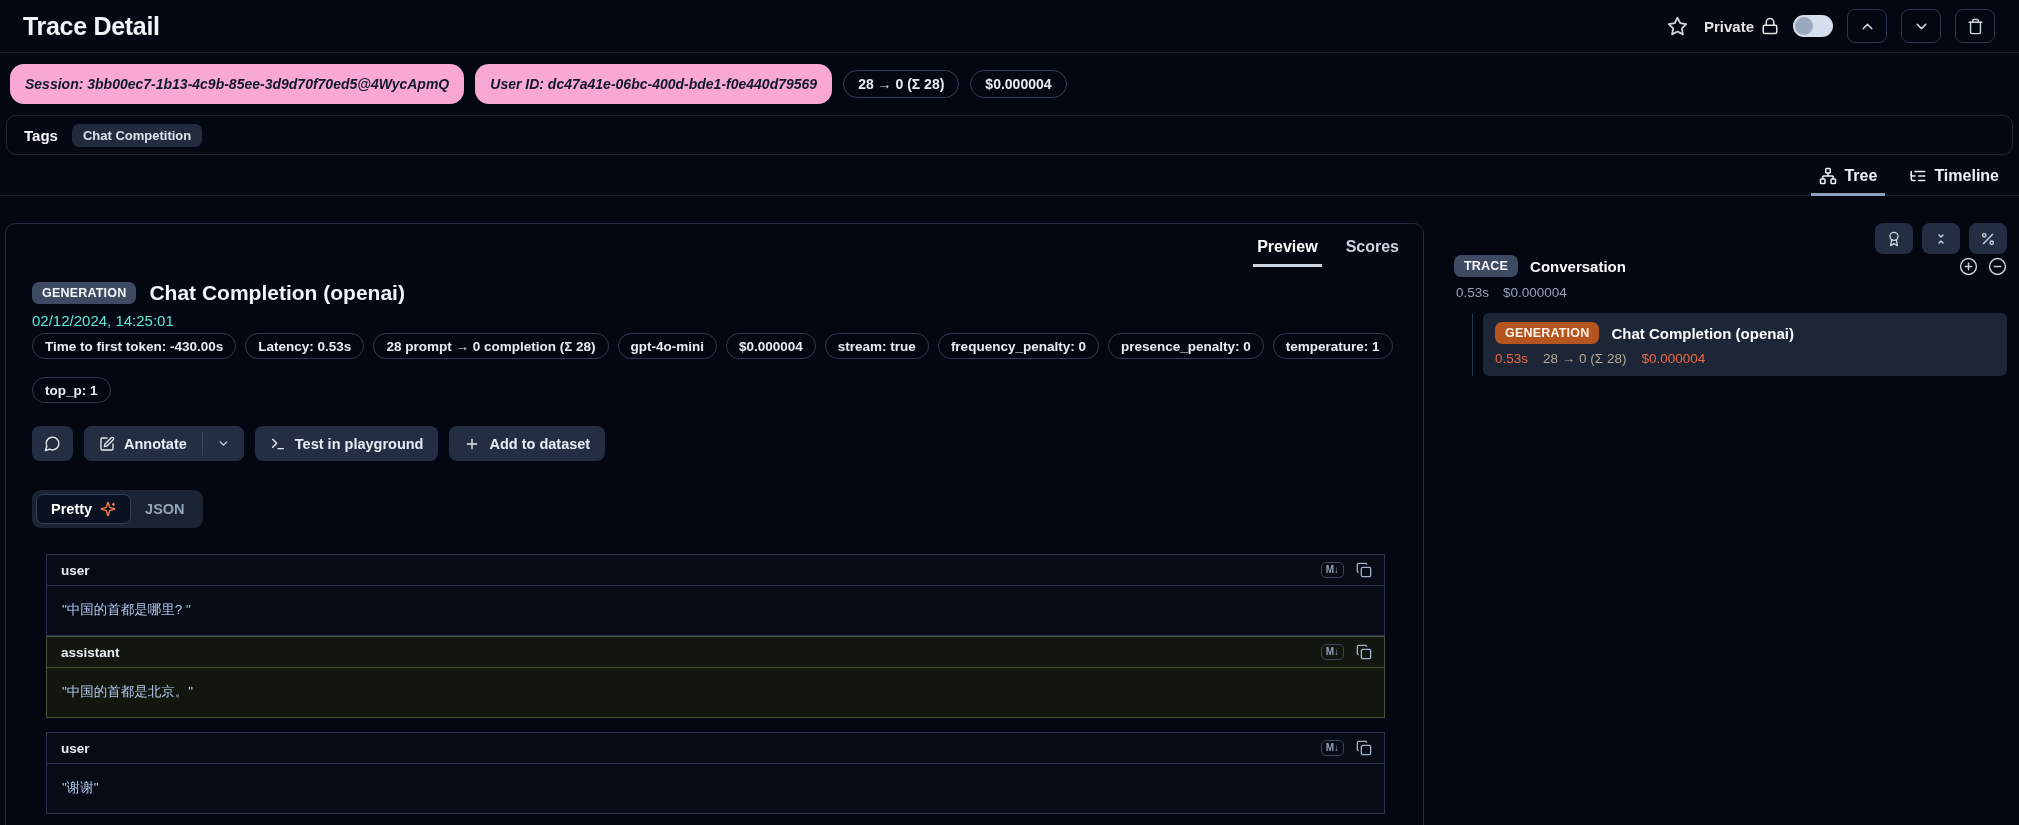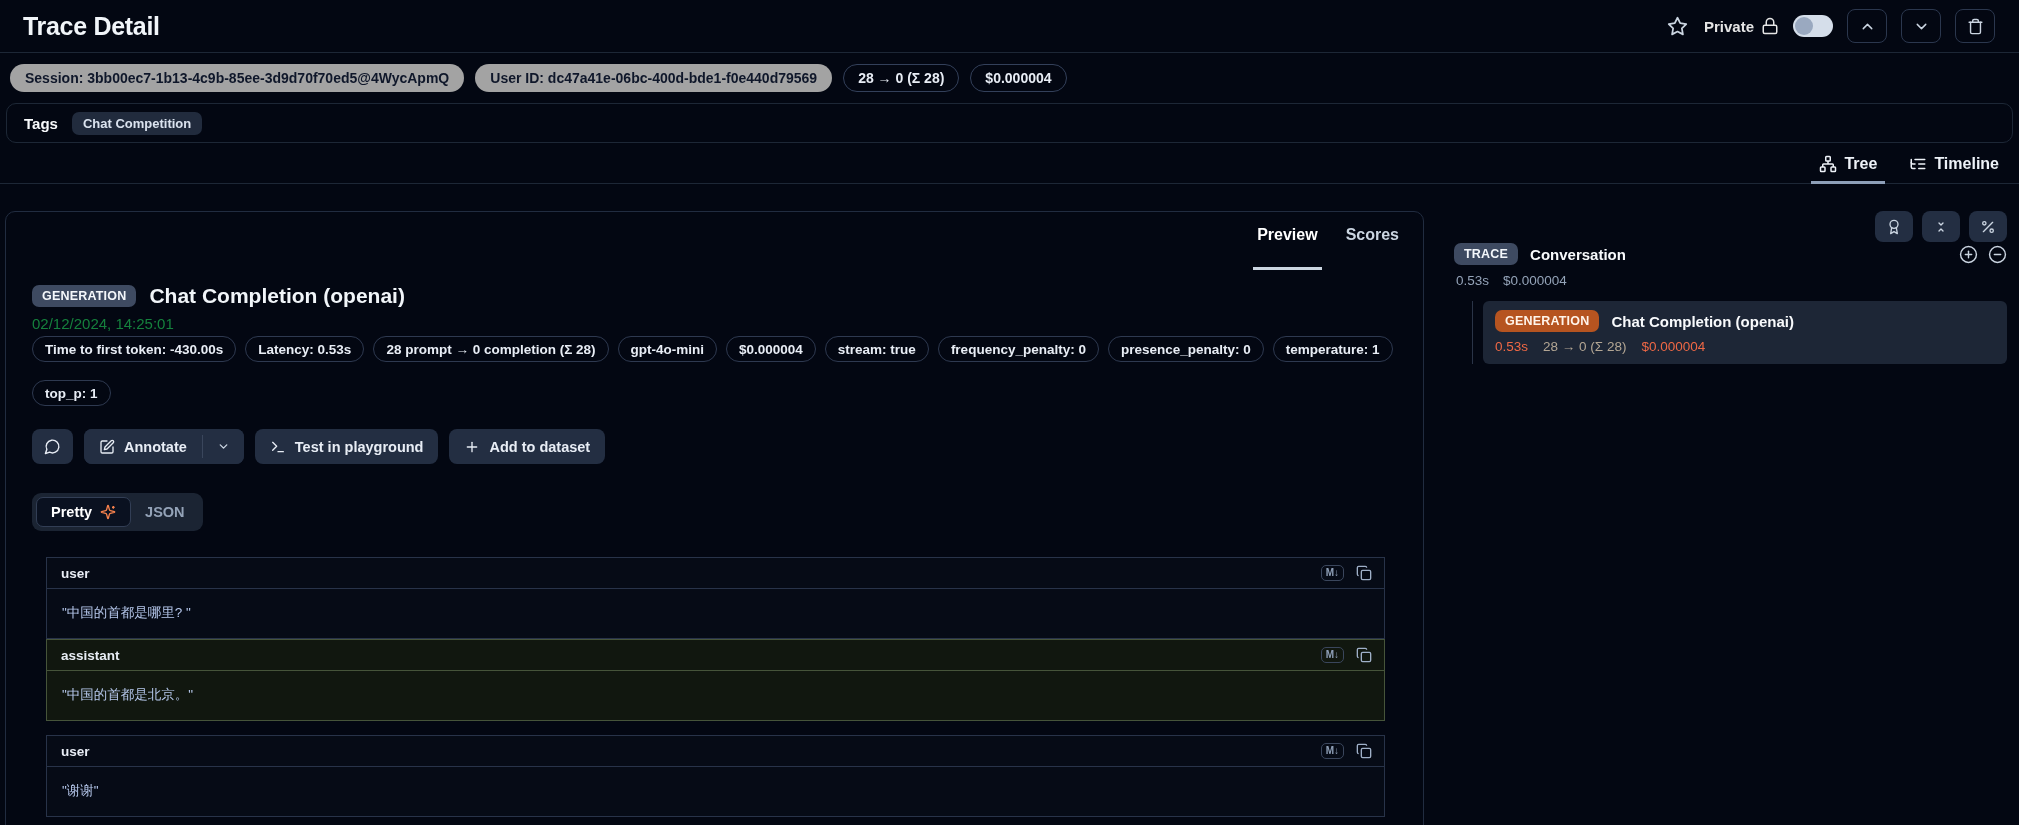--- a/index.html
+++ b/index.html
@@ -24,22 +24,22 @@
   .switch { width:40px; height:22px; border-radius:11px; background:#d5deea; position:relative; border:none; cursor:pointer; }
   .switch .knob { position:absolute; left:2px; top:2px; width:18px; height:18px; border-radius:50%; background:#9aa9c0; }
   .btn-outline {
     width:40px; height:34px; display:flex; align-items:center; justify-content:center;
     background:transparent; border:1px solid #2b374e; border-radius:8px; color:#cbd5e1; cursor:pointer;
   }
 
   
   .meta-row { display:flex; align-items:center; gap:11px; padding:11px 10px 9px 10px; }
   .badge-light {
-    background:#a3a3a3; color:#0f172a; font-weight:700; font-size:14px;
-    height:28px; display:inline-flex; align-items:center; padding:0 15px; border-radius:14px; cursor:pointer;
+    background:#f9a8d4; color:#0f172a; font-weight:700; font-size:14px;
+    height:40px; display:inline-flex; align-items:center; padding:0 15px; border-radius:14px; cursor:pointer;font-style:italic;
   }
   .badge-outline {
     background:transparent; color:#e8edf5; font-weight:700; font-size:14px;
     height:28px; display:inline-flex; align-items:center; padding:0 14px;
     border:1px solid #33405a; border-radius:14px;
   }
 
   
   .tags-box {
     margin:2px 6px 0 6px; height:40px; border:1px solid #1d2736; border-radius:10px;
@@ -58,33 +58,33 @@
   .view-tab.active::after { content:""; position:absolute; left:-6px; right:-6px; bottom:-1px; height:3px; background:#8e9fb8; }
 
   
   .main-row { display:flex; align-items:flex-start; padding:27px 12px 0 5px; }
   .left-panel {
     width:1419px; min-height:660px; border:1px solid #212c40; border-radius:10px;
     padding:12px 0 24px 0;
   }
   .panel-tabs { display:flex; justify-content:flex-end; gap:28px; padding:2px 24px 0 0; }
   .panel-tab { color:#cbd5e1; font-size:16px; font-weight:700; background:none; border:none; cursor:pointer;
-    padding-bottom:26px; position:relative; }
+    padding-bottom:11px; position:relative; }
   .panel-tab.active { color:#ffffff; }
   .panel-tab.active::after { content:""; position:absolute; left:-4px; right:-4px; bottom:0; height:3px; background:#cbd5e1; }
 
   .panel-content { padding:14px 26px 0 26px; }
   .obs-header { display:flex; align-items:center; gap:13px; }
   .type-badge {
     background:#3e4a61; color:#f4f7fb; font-size:12.5px; font-weight:700; letter-spacing:0.2px;
     padding:4px 10px; border-radius:7px;
   }
   .type-badge.orange { background:#b65420; color:#fff4ea; }
   .obs-title { font-size:21px; font-weight:700; }
-  .obs-timestamp { margin-top:7px; color:#15803d; font-size:15px; }
+  .obs-timestamp { margin-top:7px; color:#5eead4; font-size:15px; }
 
   .metric-badges { margin-top:4px; display:flex; flex-wrap:wrap; gap:9px; max-width:1370px; }
   .metric-badge {
     border:1px solid #2e3950; border-radius:13px; height:26px; display:inline-flex; align-items:center;
     padding:0 12px; font-size:13.5px; font-weight:700; color:#e8edf5; white-space:nowrap;
   }
   .flex-break { flex-basis:100%; height:0; }
 
   .actions-row { margin-top:23px; display:flex; align-items:stretch; gap:11px; }
   .action-btn {

